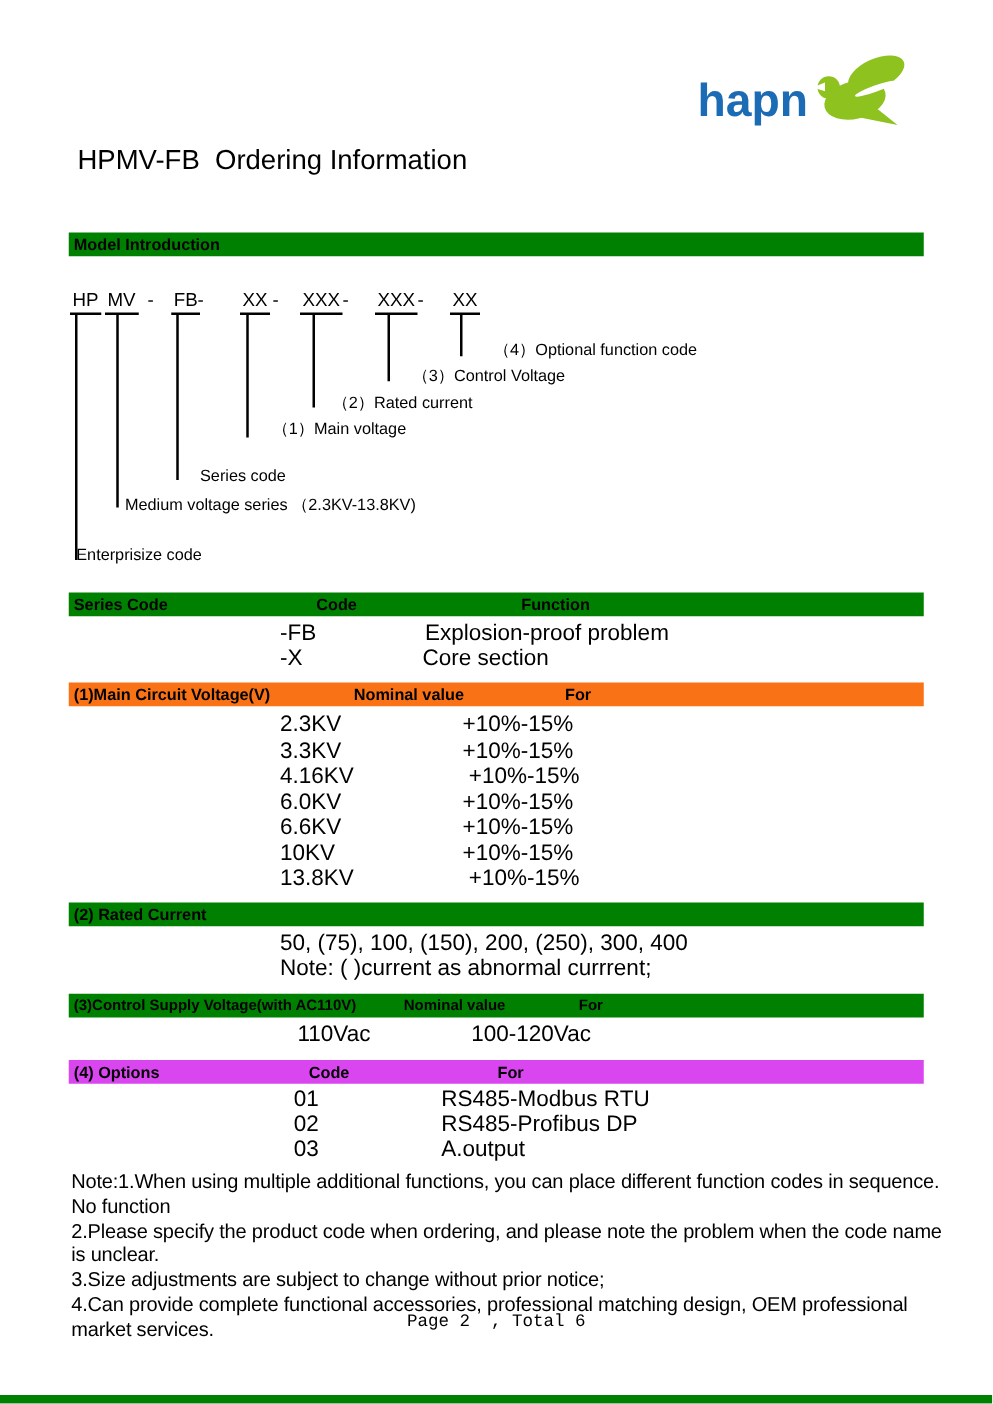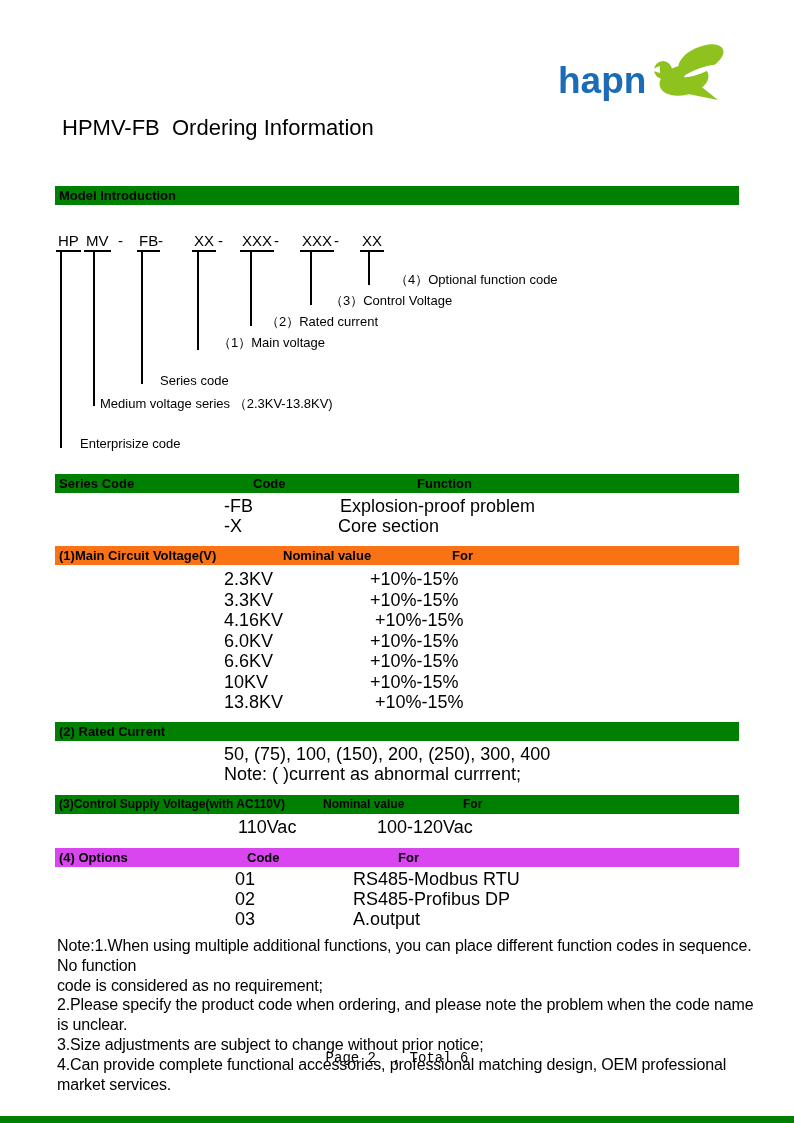--- a/index.html
+++ b/index.html
@@ -93,21 +93,21 @@
     <div class="vline" style="left:195px; height:74px"></div>
     <div class="vline" style="left:255px; height:53px"></div>
     <div class="vline" style="left:313px; height:33px"></div>
 
     <div class="callout" style="left:340px; top:43px">（4）Optional function code</div>
     <div class="callout" style="left:275px; top:64px">（3）Control Voltage</div>
     <div class="callout" style="left:211px; top:85px">（2）Rated current</div>
     <div class="callout" style="left:163px; top:106px">（1）Main voltage</div>
     <div class="callout" style="left:105px; top:145px">Series code</div>
     <div class="callout" style="left:45px;  top:167px">Medium voltage series （2.3KV-13.8KV)</div>
-    <div class="callout" style="left:25px;  top:208px">Enterprisize code</div>
+    <div class="callout" style="left:6px;  top:208px">Enterprisize code</div>
   </div>
 
   <div class="bar" id="bar-series" style="background: rgb(0, 128, 0);">
     <span>Series Code</span>
     <span class="c2" style="left:198px">Code</span>
     <span class="c3" style="left:362px">Function</span>
   </div>
   <div class="rowlayer" style="top:496px">
     <span class="cell" style="left:169px">-FB</span>
     <span class="cell" style="left:285px">Explosion-proof problem</span>
@@ -184,21 +184,20 @@
     <span class="cell" style="left:180px">02</span>
     <span class="cell" style="left:298px">RS485-Profibus DP</span>
   </div>
   <div class="rowlayer" style="top:909px">
     <span class="cell" style="left:180px">03</span>
     <span class="cell" style="left:298px">A.output</span>
   </div>
 
   <div class="notes">
     <div class="note-line">Note:1.When using multiple additional functions, you can place different function codes in sequence. No function</div>
-    <div class="note-line">code is considered as no requirement;</div>
     <div class="note-line">2.Please specify the product code when ordering, and please note the problem when the code name is unclear.</div>
     <div class="note-line">3.Size adjustments are subject to change without prior notice;</div>
     <div class="note-line">4.Can provide complete functional accessories, professional matching design, OEM professional market services.</div>
   </div>
 
   <div class="footer">Page 2  , Total 6</div>
 
   <div class="bottom-bar" style="background: rgb(0, 128, 0);"></div>
 </div>
 

